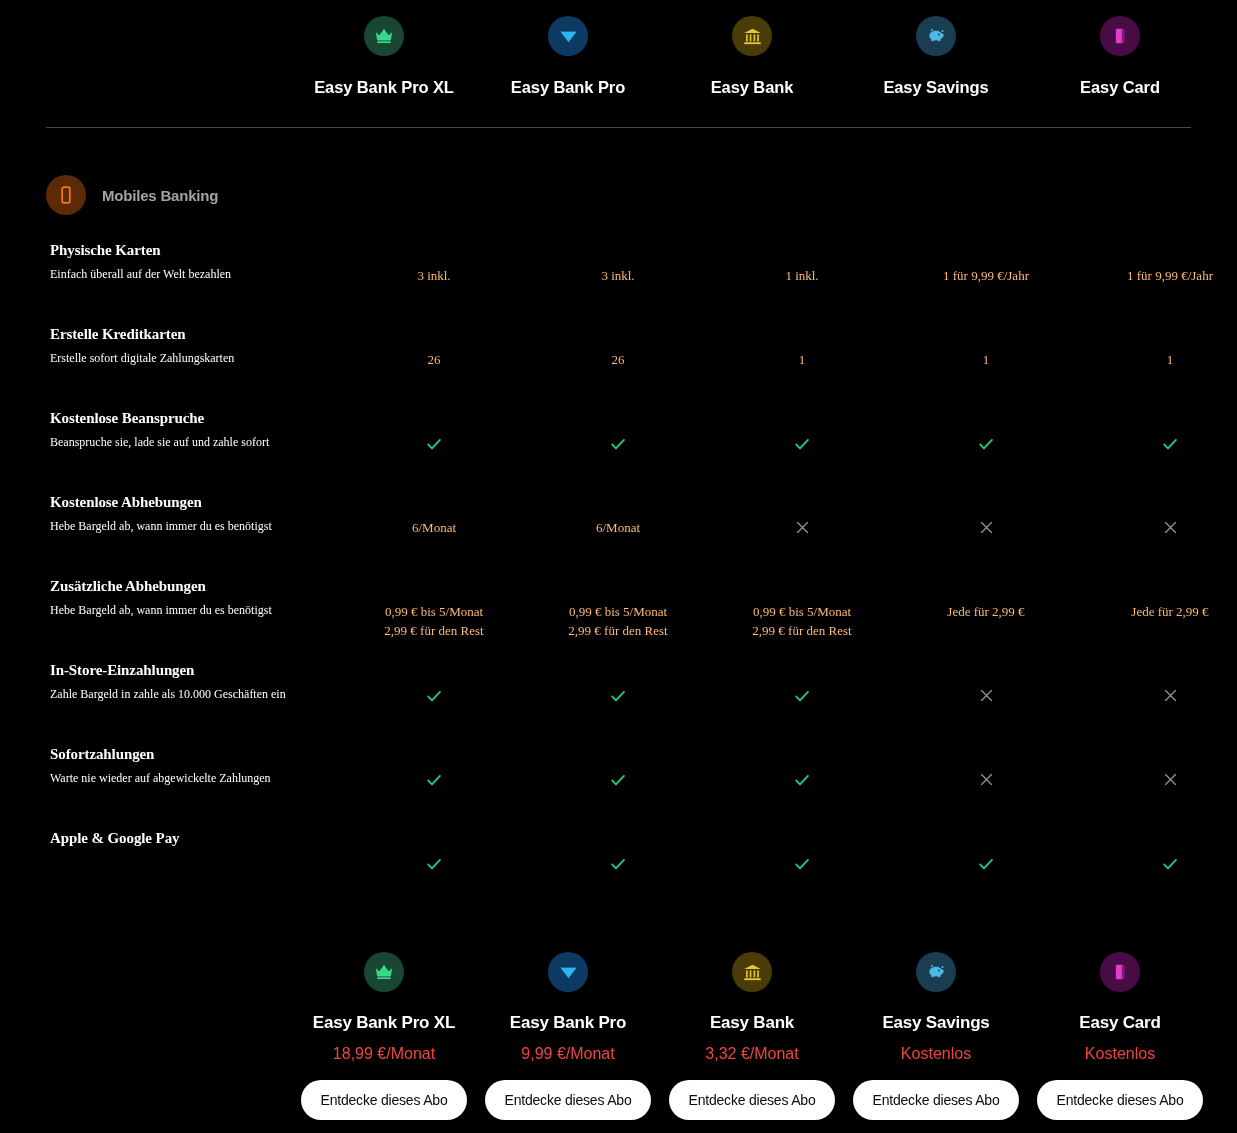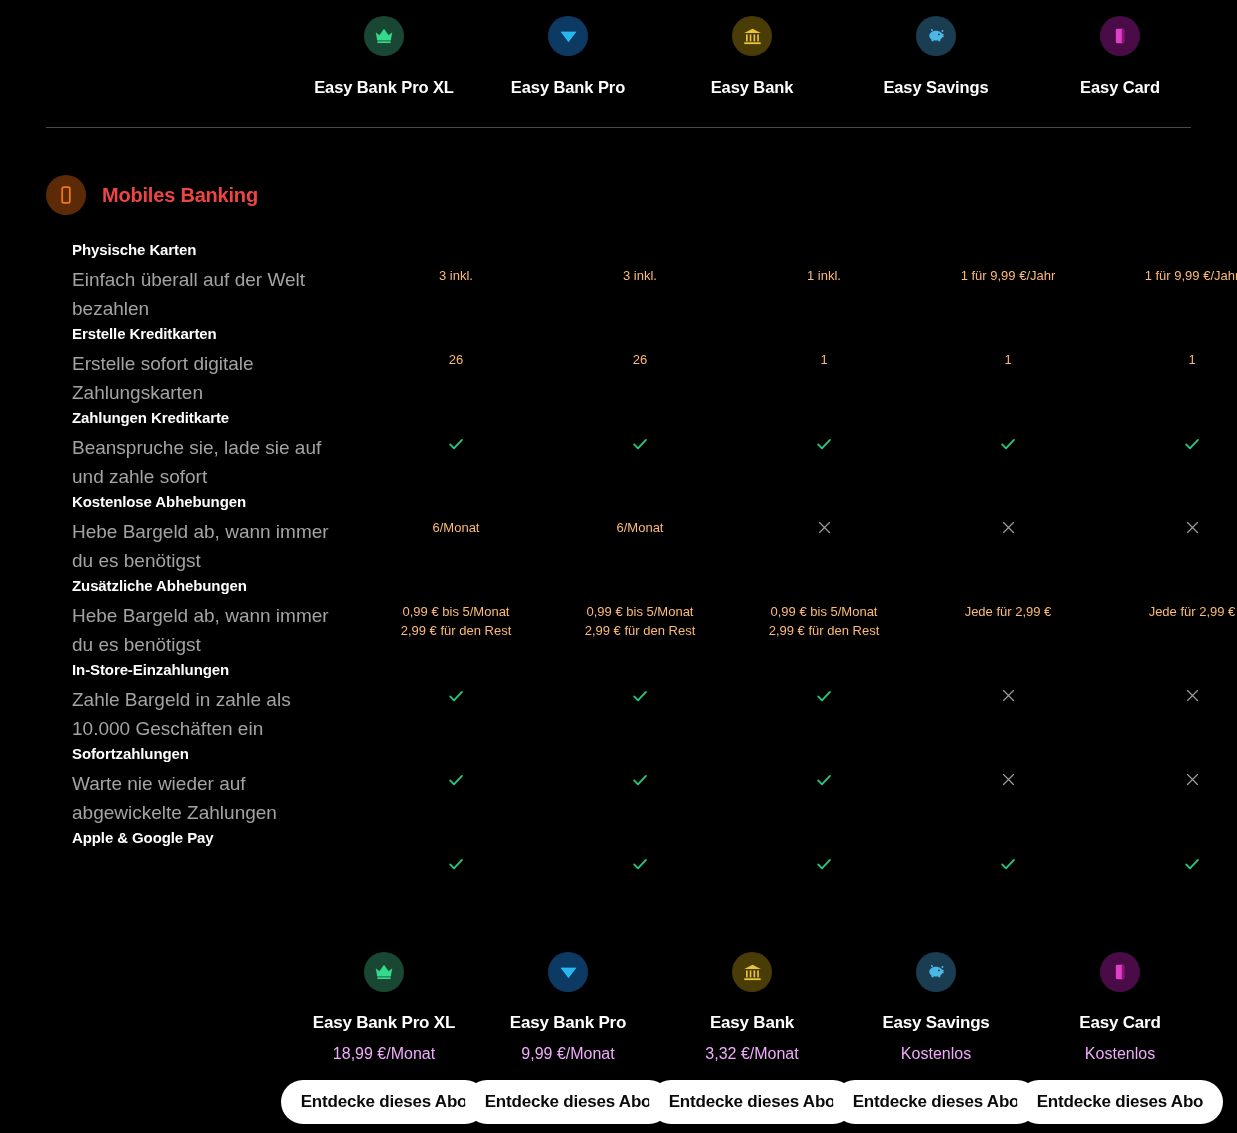--- a/index.html
+++ b/index.html
@@ -71,49 +71,50 @@
     width: 40px;
     height: 40px;
     border-radius: 50%;
     background: #5c2a06;
     display: flex;
     align-items: center;
     justify-content: center;
     flex: none;
   }
   .section-title {
-    font-size: 20px;
+    font-size: 15px;
     font-weight: bold;
-    color: #ef4444;
+    color: #a3a3a3;
     letter-spacing: -0.2px;
   }
 
   
   .features {
     margin-top: 26px;
   }
   .feature-row {
     display: grid;
     grid-template-columns: 292px 184px 184px 184px 184px 184px;
     align-items: start;
-    padding-left: 72px;
+    padding-left: 50px;
     min-height: 84px;
+    font-family: Liberation Serif, serif;
   }
   .feature-label { padding-right: 24px; }
   .feature-title {
     font-size: 15px;
     font-weight: bold;
     color: #ffffff;
     line-height: 1.25;
     letter-spacing: -0.1px;
   }
   .feature-desc {
     margin-top: 5px;
-    font-size: 19px;
-    color: #a3a3a3;
+    font-size: 12px;
+    color: #ffffff;
     line-height: 1.55;
     font-weight: normal;
   }
   .cell {
     display: flex;
     flex-direction: column;
     align-items: center;
     justify-content: flex-start;
     text-align: center;
     padding-top: 26px;
@@ -143,37 +144,37 @@
     margin-top: 21px;
     font-size: 17px;
     font-weight: bold;
     color: #ffffff;
     white-space: nowrap;
     letter-spacing: -0.2px;
   }
   .foot-price {
     margin-top: 12px;
     font-size: 16px;
-    color: #f0abfc;
+    color: #ef4444;
     white-space: nowrap;
   }
   .cta-row {
     display: grid;
     grid-template-columns: 292px 184px 184px 184px 184px 184px;
     margin-top: 17px;
   }
   .cta-cell { display: flex; justify-content: center; }
   .cta-btn {
     background: #ffffff;
     color: #0a0a0a;
     border: none;
     border-radius: 999px;
     font-family: "Liberation Sans", sans-serif;
-    font-size: 17px;
-    font-weight: bold;
+    font-size: 14px;
+    font-weight: normal;
     padding: 12px 20px;
     white-space: nowrap;
     cursor: pointer;
     letter-spacing: -0.2px;
   }
 </style>
 </head>
 <body>
 
 <div class="page">
@@ -282,21 +283,21 @@
         </div>
         <div class="cell">
           <span class="cell-text">1</span>
         </div>
         <div class="cell">
           <span class="cell-text">1</span>
         </div>
       </div>
       <div class="feature-row">
         <div class="feature-label">
-          <div class="feature-title">Zahlungen Kreditkarte</div>
+          <div class="feature-title">Kostenlose Beanspruche</div>
           <div class="feature-desc">Beanspruche sie, lade sie auf und zahle sofort</div>
         </div>
         <div class="cell">
           <span class="mark-check"><svg width="18" height="18" viewBox="0 0 24 24">
               <path d="M4.2 12.6l5.1 5.2L19.9 6.6" fill="none" stroke="#25c97e" stroke-width="2.5" stroke-linecap="round" stroke-linejoin="round"></path>
             </svg></span>
         </div>
         <div class="cell">
           <span class="mark-check"><svg width="18" height="18" viewBox="0 0 24 24">
               <path d="M4.2 12.6l5.1 5.2L19.9 6.6" fill="none" stroke="#25c97e" stroke-width="2.5" stroke-linecap="round" stroke-linejoin="round"></path>

